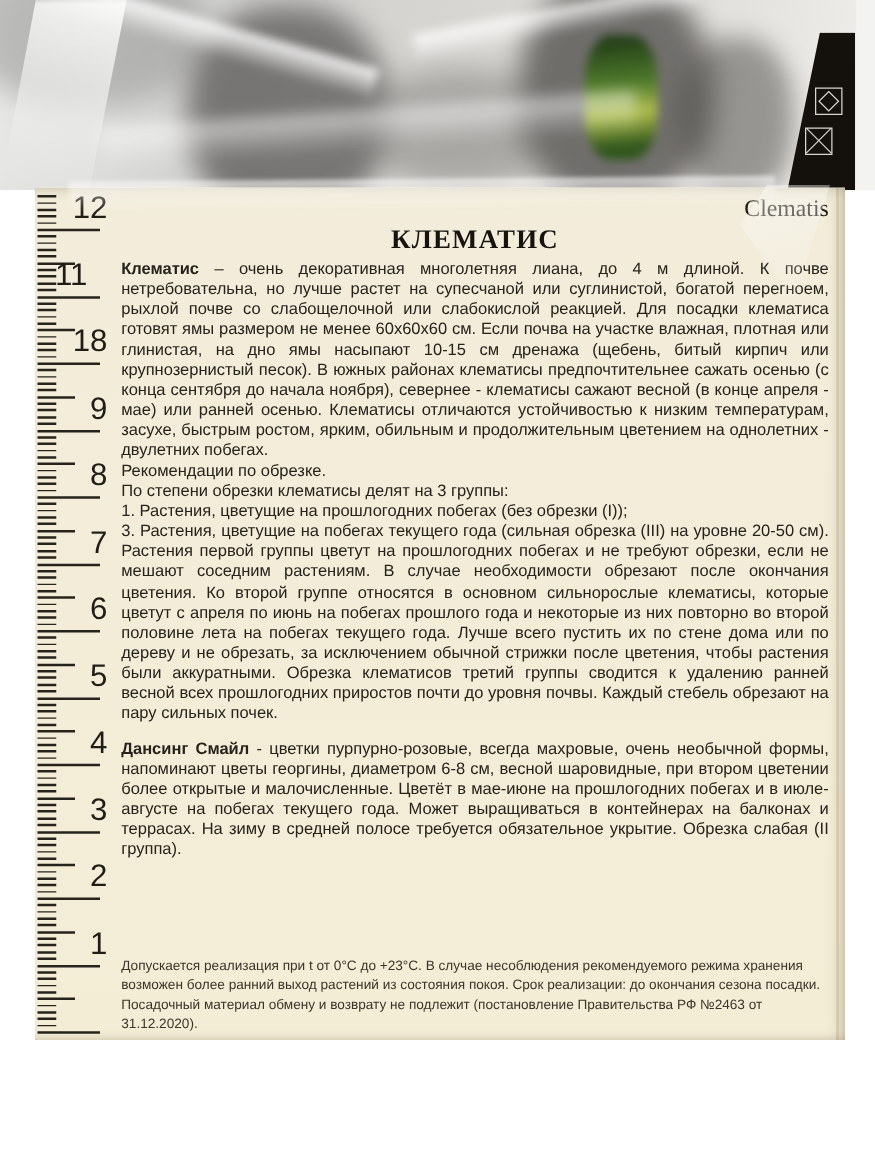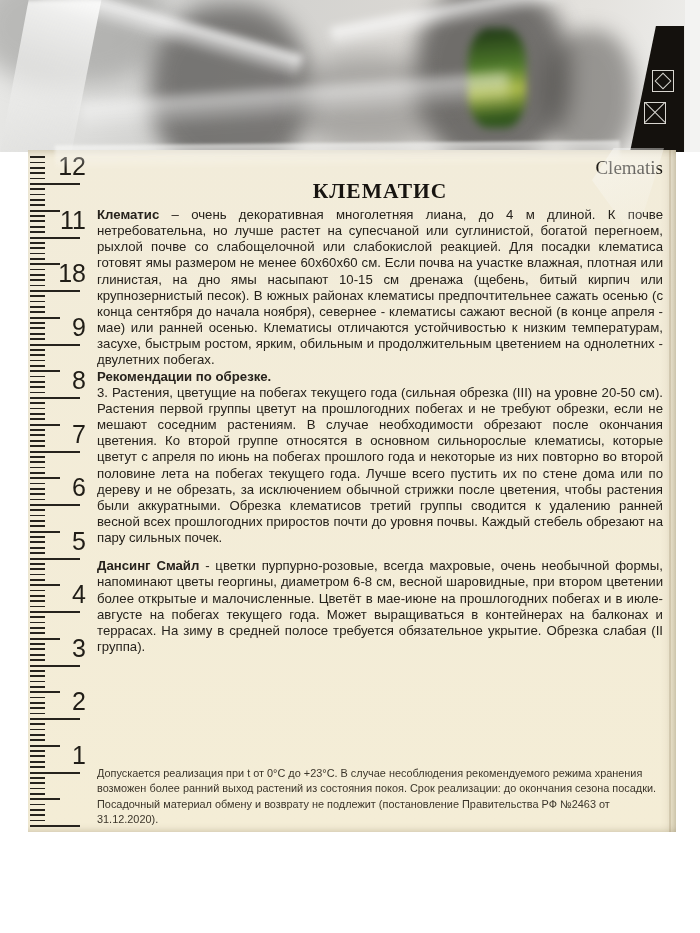--- a/index.html
+++ b/index.html
@@ -87,21 +87,21 @@
   .title-latin{
     text-align:right;font-family:"Liberation Serif",serif;
     font-size:19px;line-height:22px;margin-top:3px;color:#1d1a15;
   }
   .title-ru{
     text-align:center;font-family:"Liberation Serif",serif;font-weight:bold;
     font-size:21.5px;line-height:24px;letter-spacing:1px;color:#171410;
   }
   .paras{margin-top:4px;}
   .paras p{margin:0;font-size:13.2px;line-height:16.15px;text-align:justify;}
-  .paras p.heading{font-weight:bold;text-align:left;}
+  .paras p.heading{font-weight:normal;text-align:left;}
   .paras p.line{text-align:left;}
   .paras p.variety{margin-top:12px;}
   .paras b{font-weight:bold;}
   .fine-print{
     position:absolute;left:69px;top:616px;width:570px;
     font-size:10.9px;line-height:15.3px;color:#3b352a;text-align:left;
   }
 </style>
 </head>
 <body>
@@ -136,21 +136,21 @@
       <div class="tick" style="top: 38.35px; width: 15px; height: 1.8px;"></div>
       <div class="tick" style="top: 43.7px; width: 15px; height: 1.8px;"></div>
       <div class="tick" style="top: 49.05px; width: 15px; height: 1.8px;"></div>
       <div class="tick" style="top: 54.4px; width: 15px; height: 1.8px;"></div>
       <div class="tick" style="top: 59.75px; width: 30px; height: 1.8px;"></div>
       <div class="tick" style="top: 65.1px; width: 15px; height: 1.8px;"></div>
       <div class="tick" style="top: 70.45px; width: 15px; height: 1.8px;"></div>
       <div class="tick" style="top: 75.8px; width: 15px; height: 1.8px;"></div>
       <div class="tick" style="top: 81.15px; width: 15px; height: 1.8px;"></div>
       <div class="tick" style="top: 86.5px; width: 50px; height: 2.4px;"></div>
-      <div class="ruler-num" style="top: 55.5px;">11</div>
+      <div class="ruler-num" style="top: 55.5px; text-align: center;">11</div>
       <div class="tick" style="top: 91.85px; width: 15px; height: 1.8px;"></div>
       <div class="tick" style="top: 97.2px; width: 15px; height: 1.8px;"></div>
       <div class="tick" style="top: 102.55px; width: 15px; height: 1.8px;"></div>
       <div class="tick" style="top: 107.9px; width: 15px; height: 1.8px;"></div>
       <div class="tick" style="top: 113.25px; width: 30px; height: 1.8px;"></div>
       <div class="tick" style="top: 118.6px; width: 15px; height: 1.8px;"></div>
       <div class="tick" style="top: 123.95px; width: 15px; height: 1.8px;"></div>
       <div class="tick" style="top: 129.3px; width: 15px; height: 1.8px;"></div>
       <div class="tick" style="top: 134.65px; width: 15px; height: 1.8px;"></div>
       <div class="tick" style="top: 140px; width: 50px; height: 2.4px;"></div>
@@ -264,20 +264,22 @@
       <div class="tick" style="top: 664.3px; width: 15px; height: 1.8px;"></div>
       <div class="tick" style="top: 669.65px; width: 15px; height: 1.8px;"></div>
       <div class="tick" style="top: 675px; width: 50px; height: 2.4px;"></div>
     </div>
   <div class="content">
     <div class="title-latin">Clematis</div>
     <div class="title-ru">КЛЕМАТИС</div>
     <div class="paras" id="paras">
         <p><b>Клематис</b> – очень декоративная многолетняя  лиана, до 4 м длиной. К почве нетребовательна, но лучше растет на супесчаной или суглинистой, богатой перегноем, рыхлой почве со слабощелочной или слабокислой реакцией. Для посадки клематиса готовят ямы размером не менее 60х60х60 см. Если почва на участке влажная, плотная или глинистая, на дно ямы насыпают 10-15 см дренажа (щебень, битый кирпич или крупнозернистый песок). В южных районах клематисы предпочтительнее сажать осенью (с конца сентября до начала ноября), севернее - клематисы сажают весной (в конце апреля - мае) или ранней осенью. Клематисы отличаются устойчивостью к низким температурам, засухе, быстрым ростом, ярким, обильным и продолжительным цветением на однолетних - двулетних побегах.</p>
         <p class="heading">Рекомендации по обрезке.</p>
+        <p class="line">По степени обрезки клематисы делят на 3 группы:</p>
+        <p class="line">1. Растения, цветущие на прошлогодних побегах (без обрезки (I));</p>
         <p>3. Растения, цветущие на побегах текущего года (сильная обрезка (III) на уровне 20-50 см). Растения первой группы цветут на прошлогодних побегах и не требуют обрезки, если не мешают соседним растениям. В случае необходимости обрезают после окончания цветения. Ко второй группе относятся в основном сильнорослые клематисы, которые цветут с апреля по июнь на побегах прошлого года и некоторые из них повторно во второй половине лета на побегах текущего года. Лучше всего пустить их по стене дома или по дереву и не обрезать, за исключением обычной стрижки после цветения, чтобы растения были аккуратными. Обрезка клематисов третий группы сводится к удалению ранней весной всех прошлогодних приростов почти до уровня почвы. Каждый стебель обрезают на пару сильных почек.</p>
         <p class="variety"><b>Дансинг Смайл</b> - цветки пурпурно-розовые, всегда махровые, очень необычной формы, напоминают цветы георгины, диаметром 6-8 см, весной шаровидные, при втором цветении более открытые и малочисленные. Цветёт в мае-июне на прошлогодних побегах и в июле-августе на побегах текущего года. Может выращиваться в контейнерах на балконах и террасах. На зиму в средней полосе требуется обязательное укрытие. Обрезка слабая (II группа).</p>
       </div>
   </div>
   <div class="fine-print">Допускается реализация при t от 0°С до +23°С. В случае несоблюдения рекомендуемого режима хранения возможен более ранний выход растений из состояния покоя. Срок реализации: до окончания сезона посадки. Посадочный материал обмену и возврату не подлежит (постановление Правительства РФ №2463 от 31.12.2020).</div>
 </div>
 
 <div class="bag-flap"></div>
 <div class="bag-edge"></div>
 

